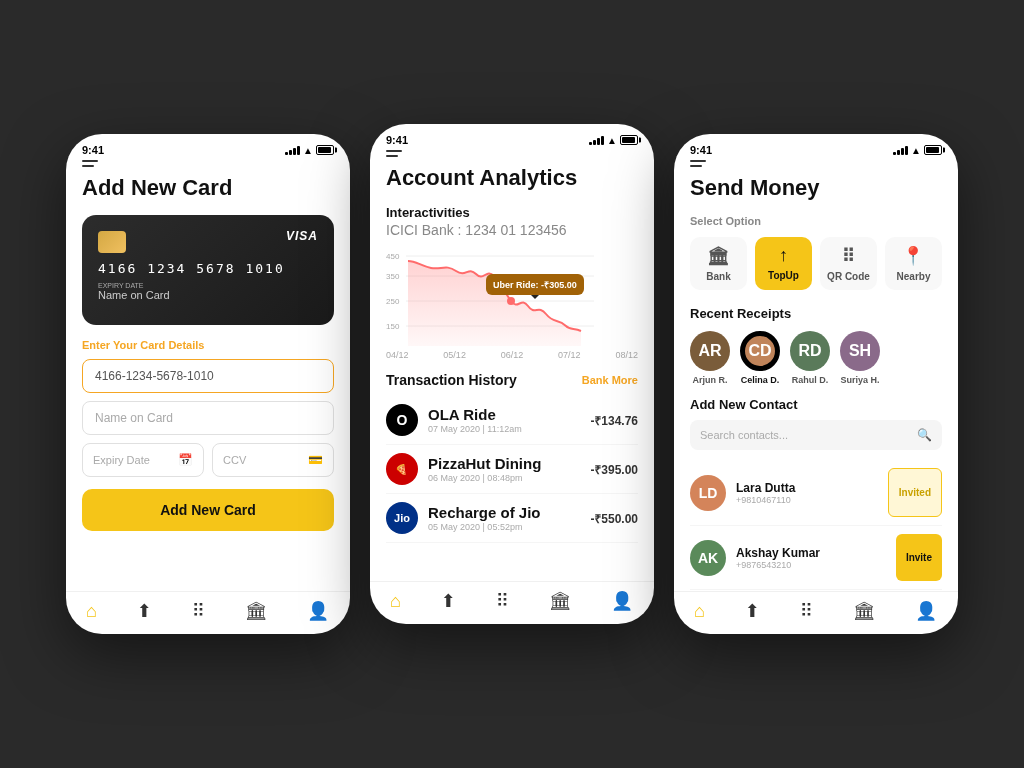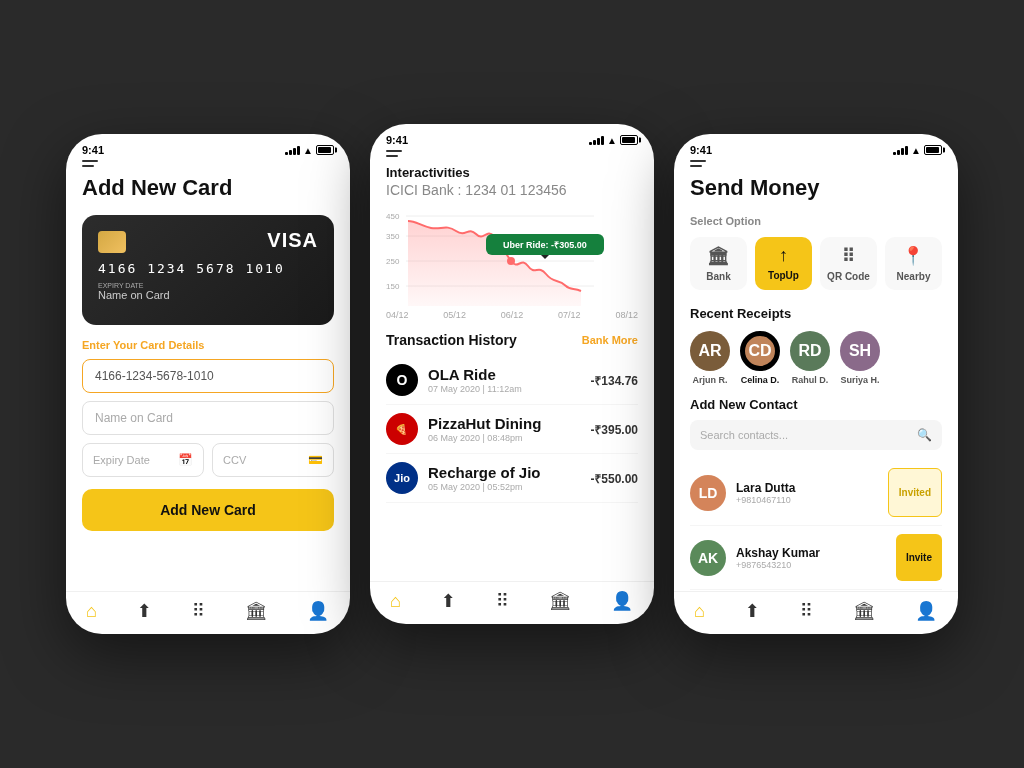--- a/index.html
+++ b/index.html
@@ -154,22 +154,23 @@
       height: 22px;
       background: linear-gradient(135deg, #d4a843, #f0c060);
       border-radius: 4px;
       margin-bottom: 8px;
     }
 
     .card-visa {
       position: absolute;
       top: 14px;
       right: 16px;
-      font-size: 20px;
+      font-size: 12px;
       font-weight: 900;
+      font-style: italic;
       color: #fff;
       letter-spacing: 1px;
     }
 
     .card-number {
       font-size: 13px;
       letter-spacing: 2px;
       font-family: monospace;
       margin-bottom: 6px;
     }
@@ -301,23 +302,23 @@
     .chart-labels {
       display: flex;
       justify-content: space-between;
       font-size: 9px;
       color: #aaa;
       margin-top: 4px;
     }
 
     .tooltip-box {
       position: absolute;
-      background: #15803d;
+      background: #a16207;
       color: #fff;
-      padding: 4px 17px;
+      padding: 4px 7px;
       border-radius: 6px;
       font-size: 9px;
       font-weight: 600;
       top: 28px;
       left: 100px;
       white-space: nowrap;
       z-index: 10;
     }
     .tooltip-box::after {
       content: '';
@@ -673,20 +674,21 @@
         <div class="battery-icon"></div>
       </div>
     </div>
 
     <div class="menu-icon">
       <span></span>
         <span></span>
     </div>
 
     <div class="phone-content phone2-content">
+      <div class="page-title">Account Analytics</div>
 
       <div class="chart-section">
         <div class="chart-title">Interactivities</div>
         <div class="chart-subtitle">ICICI Bank : 1234 01 123456</div>
         <div class="chart-area">
           
           <svg width="208" height="100" viewBox="0 0 208 100" style="overflow:visible">
 
             <line x1="20" y1="10" x2="208" y2="10" stroke="#eee" stroke-width="1"></line>
             <line x1="20" y1="30" x2="208" y2="30" stroke="#eee" stroke-width="1"></line>

